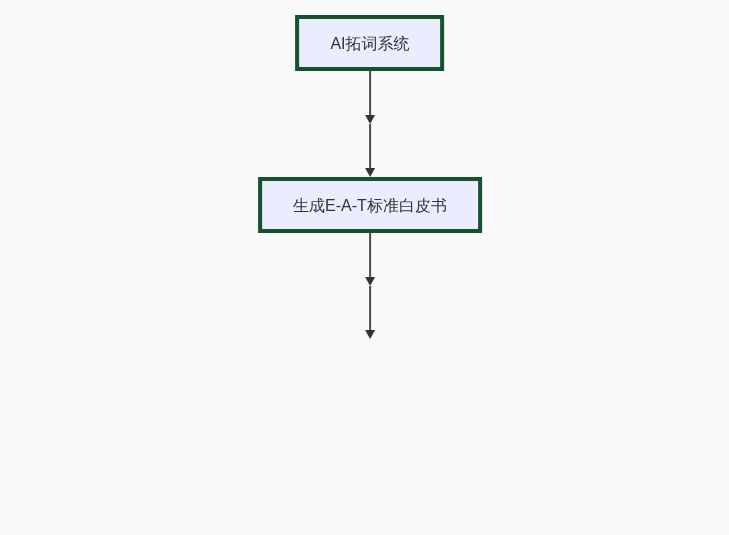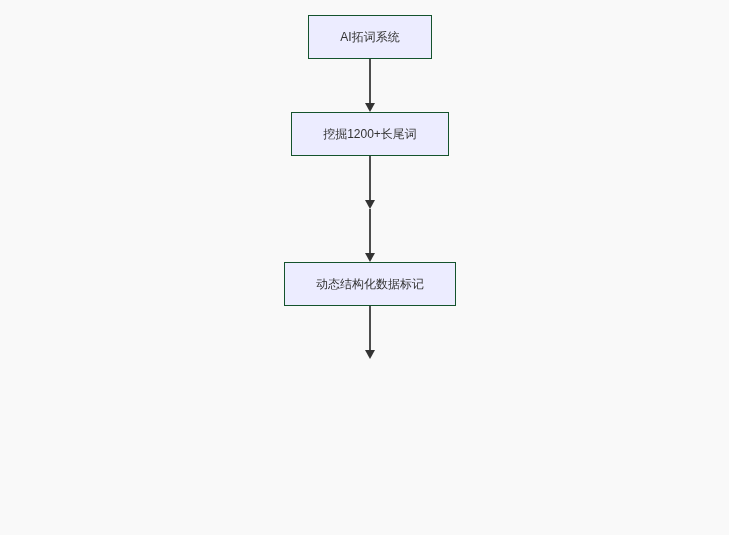--- a/index.html
+++ b/index.html
@@ -19,25 +19,25 @@
     left: 370px;
     top: 15px;
     transform: translateX(-50%);
     display: flex;
     flex-direction: column;
     align-items: center;
   }
   .node {
     box-sizing: border-box;
     background: #ECECFF;
-    border: 1px solid #14532d;
+    border: 4px solid #14532d;
     color: #333333;
-    font-size: 12px;
+    font-size: 16px;
     line-height: 19px;
-    height: 44px;
+    height: 56px;
     padding: 18px 31px;
     white-space: nowrap;
     display: flex;
     align-items: center;
     justify-content: center;
     text-align: center;
   }
   .edge {
     display: flex;
     flex-direction: column;
@@ -64,38 +64,35 @@
 
   <div class="node">
     <span>AI拓词系统</span>
   </div>
 
   <div class="edge">
     <div class="shaft"></div>
     <div class="head"></div>
   </div>
 
+
+  <div class="edge">
+    <div class="shaft"></div>
+    <div class="head"></div>
+  </div>
+
   <div class="node">
-    <span>挖掘1200+长尾词</span>
+    <span>生成E-A-T标准白皮书</span>
   </div>
 
   <div class="edge">
     <div class="shaft"></div>
     <div class="head"></div>
   </div>
 
 
   <div class="edge">
     <div class="shaft"></div>
     <div class="head"></div>
   </div>
 
-  <div class="node">
-    <span>动态结构化数据标记</span>
-  </div>
-
-  <div class="edge">
-    <div class="shaft"></div>
-    <div class="head"></div>
-  </div>
-
 
 </div>
 
 </body></html>

